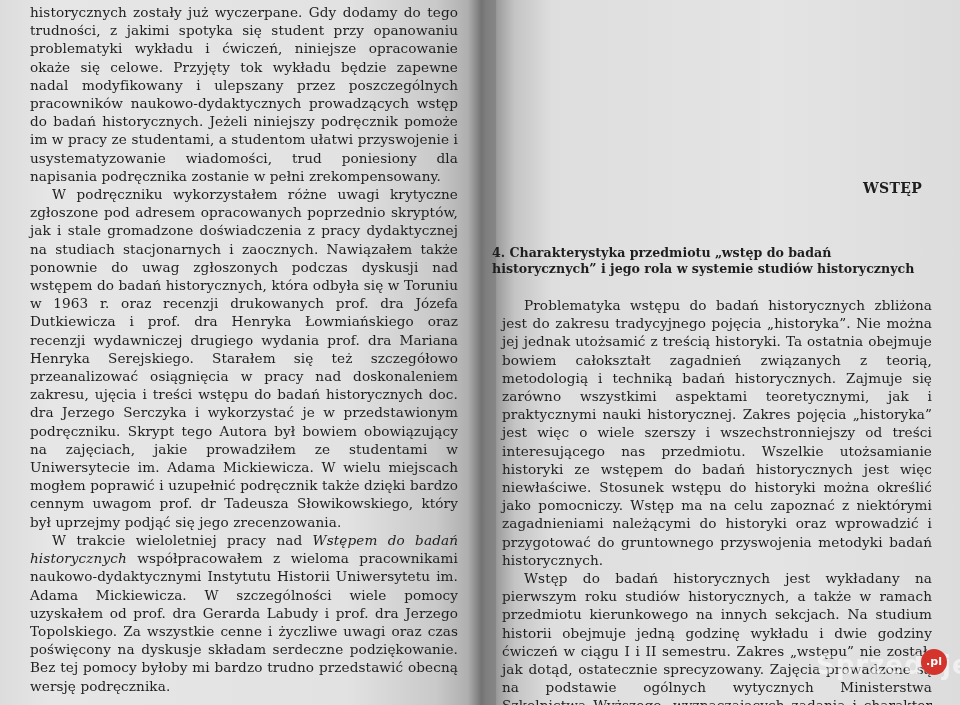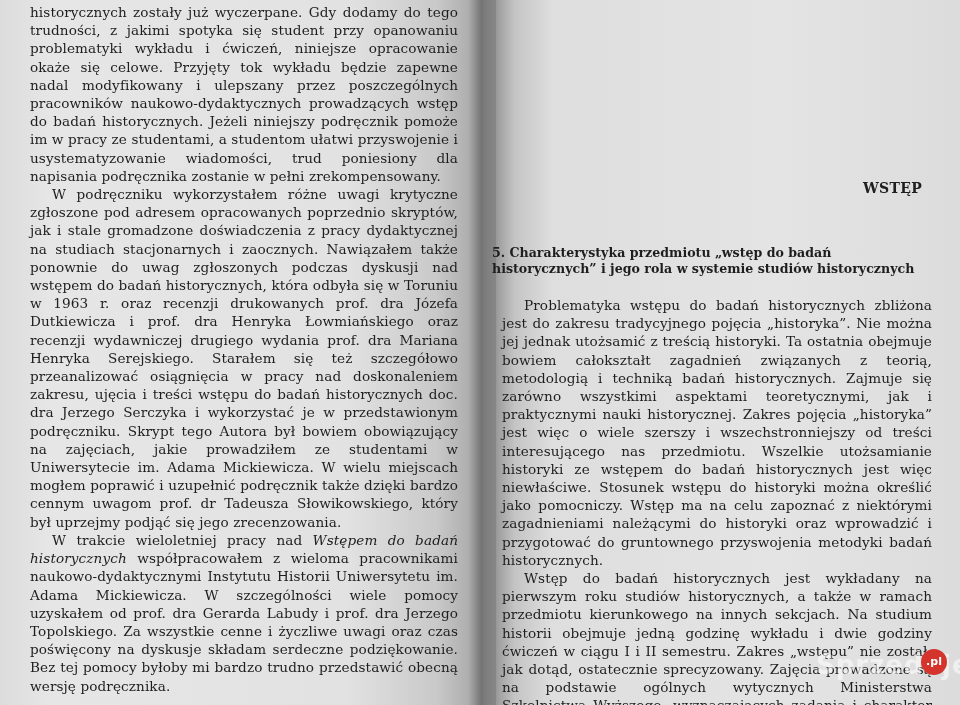--- a/index.html
+++ b/index.html
@@ -71,21 +71,21 @@
     </div>
   </div>
 
   <div class="page page-right">
   </div>
 </div>
 
 <div class="gutter-shadow"></div>
 
 <div class="chapter-title">WSTĘP</div>
-<div class="section-heading">5. Charakterystyka przedmiotu „wstęp do badań historycznych” i jego rola w systemie studiów historycznych</div>
+<div class="section-heading">4. Charakterystyka przedmiotu „wstęp do badań historycznych” i jego rola w systemie studiów historycznych</div>
 
 <div class="text-block right-text">
   <p class="para indent">Problematyka wstępu do badań historycznych zbliżona jest do zakresu tradycyjnego pojęcia „historyka”. Nie można jej jednak utożsamić z treścią historyki. Ta ostatnia obejmuje bowiem całokształt zagadnień związanych z teorią, metodologią i techniką badań historycznych. Zajmuje się zarówno wszystkimi aspektami teoretycznymi, jak i praktycznymi nauki historycznej. Zakres pojęcia „historyka” jest więc o wiele szerszy i wszechstronniejszy od treści interesującego nas przedmiotu. Wszelkie utożsamianie historyki ze wstępem do badań historycznych jest więc niewłaściwe. Stosunek wstępu do historyki można określić jako pomocniczy. Wstęp ma na celu zapoznać z niektórymi zagadnieniami należącymi do historyki oraz wprowadzić i przygotować do gruntownego przyswojenia metodyki badań historycznych.</p>
   <p class="para indent">Wstęp do badań historycznych jest wykładany na pierwszym roku studiów historycznych, a także w ramach przedmiotu kierunkowego na innych sekcjach. Na studium historii obejmuje jedną godzinę wykładu i dwie godziny ćwiczeń w ciągu I i II semestru. Zakres „wstępu” nie został, jak dotąd, ostatecznie sprecyzowany. Zajęcia prowadzone są na podstawie ogólnych wytycznych Ministerstwa Szkolnictwa Wyższego, wyznaczających zadania i charakter przedmiotu, które były modyfikowane w uczelniach.</p>
 
 </div>
 
 <div class="watermark">Sprzedajemy</div>
 <div class="watermark-badge">.pl</div>
 

